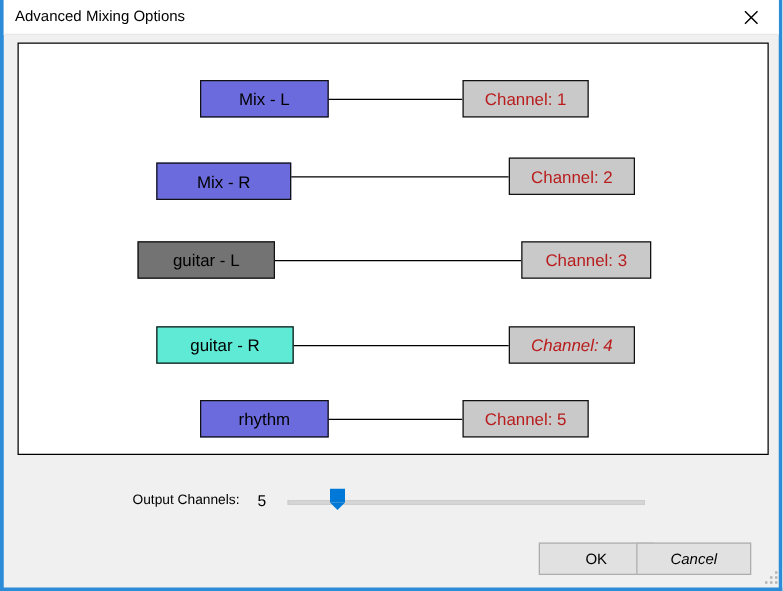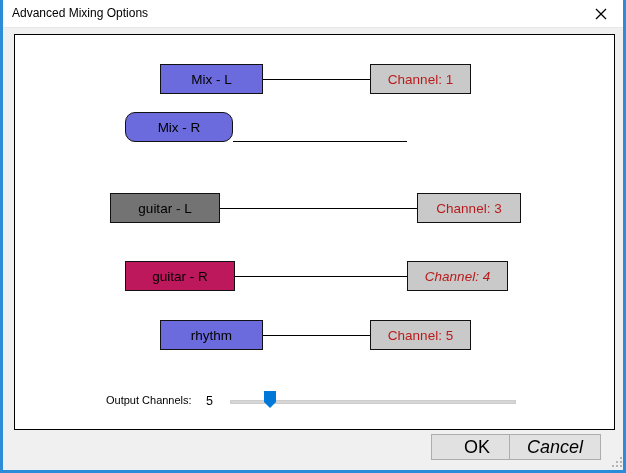--- a/index.html
+++ b/index.html
@@ -52,21 +52,21 @@
     align-items: center;
     justify-content: center;
     cursor: default;
   }
   #close-button svg { display: block; }
 
   
   #canvas {
     position: absolute;
     left: 11px; top: 34px;
-    width: 601px; height: 396px;
+    width: 601px; height: 330px;
     background: #ffffff;
     border: 1px solid #000000;
     box-sizing: border-box;
     overflow: hidden;
   }
 
   .src-box {
     position: absolute;
     background: #6b6bdd;
     border: 1px solid #111111;
@@ -158,21 +158,21 @@
     width: 626px; height: 39px;
   }
   .dlg-button {
     position: absolute;
     top: 0;
     width: 92px; height: 26px;
     background: #e1e1e1;
     border: 1px solid #adadad;
     box-sizing: border-box;
     font-family: "Liberation Sans", sans-serif;
-    font-size: 18px;
+    font-size: 12px;
     color: #000000;
     display: flex;
     align-items: center;
     justify-content: center;
     cursor: default;
   }
   #ok-button { left: 428px; }
   #cancel-button { left: 506px; font-style: italic; }
 
   #resize-grip {
@@ -201,26 +201,27 @@
           <line x1="11" y1="1" x2="1" y2="11" stroke="#000" stroke-width="1.2"></line>
         </svg>
       </span>
     </div>
   </div>
 
   <div id="canvas">
       <div class="src-box" style="left: 145px; top: 29px; width: 103px; height: 30px; background: rgb(107, 107, 221);">Mix - L</div>
       <div class="link-line" style="left: 248px; top: 44px; width: 107px;"></div>
       <div class="dst-box" style="left: 355px; top: 29px; width: 101px; height: 30px; background: rgb(201, 201, 201);">Channel: 1</div>
-      <div class="src-box" style="left: 110px; top: 77px; width: 108px; height: 30px; background: rgb(107, 107, 221); border-radius: 10px;">Mix - R</div>
+      <div class="src-box" style="left: 110px; top: 95px; width: 108px; height: 30px; background: rgb(107, 107, 221);">Mix - R</div>
       <div class="link-line" style="left: 218px; top: 106px; width: 174px;"></div>
+      <div class="dst-box" style="left: 392px; top: 91px; width: 101px; height: 30px; background: rgb(201, 201, 201);">Channel: 2</div>
       <div class="src-box" style="left: 95px; top: 158px; width: 110px; height: 30px; background: #737373;">guitar - L</div>
       <div class="link-line" style="left: 205px; top: 173px; width: 197px;"></div>
       <div class="dst-box" style="left: 402px; top: 158px; width: 104px; height: 30px; background: rgb(201, 201, 201);">Channel: 3</div>
-      <div class="src-box" style="left: 110px; top: 226px; width: 110px; height: 30px; background: #be185d;">guitar - R</div>
+      <div class="src-box" style="left: 110px; top: 226px; width: 110px; height: 30px; background: #5eead4;">guitar - R</div>
       <div class="link-line" style="left: 220px; top: 241px; width: 172px;"></div>
       <div class="dst-box" style="left: 392px; top: 226px; width: 101px; height: 30px; background: rgb(201, 201, 201); font-style: italic;">Channel: 4</div>
       <div class="src-box" style="left: 145px; top: 285px; width: 103px; height: 30px; background: rgb(107, 107, 221);">rhythm</div>
       <div class="link-line" style="left: 248px; top: 300px; width: 107px;"></div>
       <div class="dst-box" style="left: 355px; top: 285px; width: 101px; height: 30px; background: rgb(201, 201, 201);">Channel: 5</div>
     </div>
 
   <div id="slider-row">
     <div id="slider-label">Output Channels:</div>
     <div id="slider-value">5</div>

